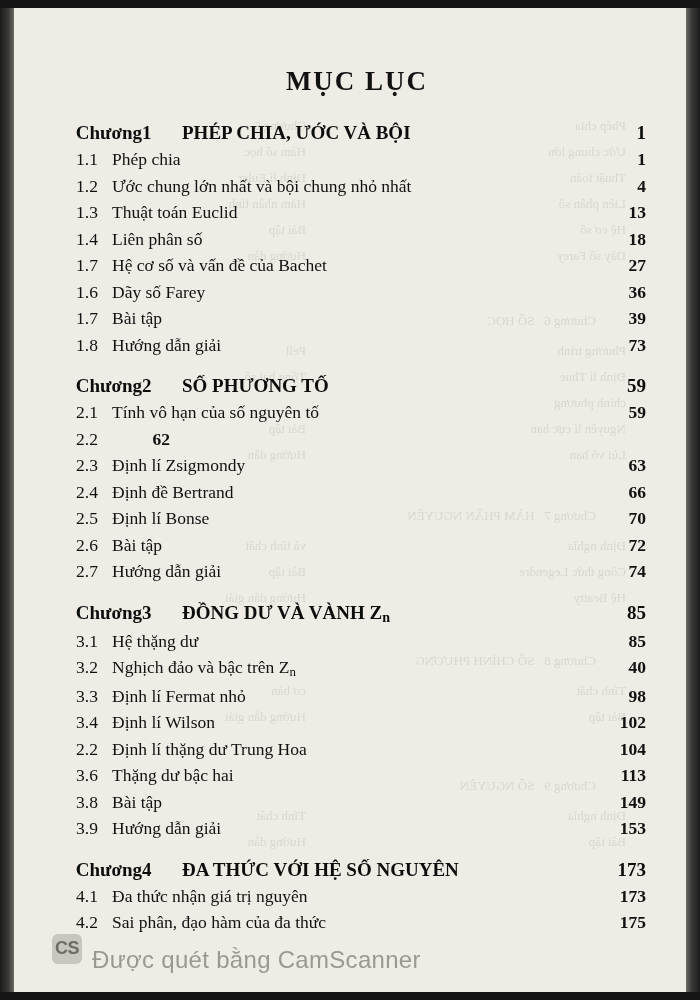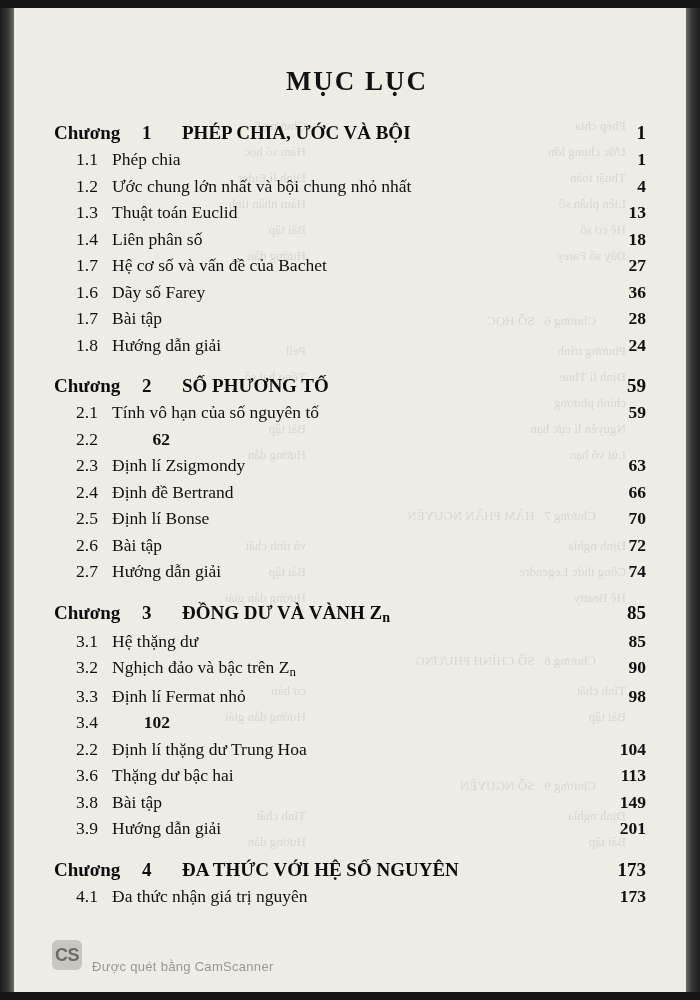--- a/index.html
+++ b/index.html
@@ -89,20 +89,21 @@
   .chapter-row {
     margin-top: 22px;
     margin-bottom: 8px;
     font-weight: bold;
     font-size: 19px;
     color: #0d0d0d;
   }
   .chapter-row .c-word {
     width: 88px;
     flex: none;
+    text-align: right;
   }
   .chapter-row .c-num {
     width: 40px;
     flex: none;
     text-align: left;
   }
   .chapter-row .c-name {
     flex: 1 1 auto;
   }
   .chapter-row .c-page {
@@ -157,21 +158,21 @@
     font-family: "Liberation Sans", sans-serif;
     font-size: 18px;
     font-weight: bold;
     display: flex;
     align-items: center;
     justify-content: center;
     letter-spacing: -0.5px;
   }
   .cs-text {
     font-family: "Liberation Sans", sans-serif;
-    font-size: 13px;
+    font-size: 24px;
     color: #9b9891;
     letter-spacing: 0.3px;
     margin-top: 23px;
   }
 </style>
 </head>
 <body>
 
 <div class="page">
 
@@ -253,26 +254,26 @@
       <span class="s-page">27</span>
     </div>
     <div class="row section-row">
       <span class="s-num">1.6</span>
       <span class="s-name">Dãy số Farey</span>
       <span class="s-page">36</span>
     </div>
     <div class="row section-row">
       <span class="s-num">1.7</span>
       <span class="s-name">Bài tập</span>
-      <span class="s-page">28</span>
+      <span class="s-page">39</span>
     </div>
     <div class="row section-row">
       <span class="s-num">1.8</span>
       <span class="s-name">Hướng dẫn giải</span>
-      <span class="s-page">24</span>
+      <span class="s-page">73</span>
     </div>
 
     <div class="row chapter-row">
       <span class="c-word">Chương</span>
       <span class="c-num">2</span>
       <span class="c-name">SỐ PHƯƠNG TỐ</span>
       <span class="c-page">59</span>
     </div>
     <div class="row section-row">
       <span class="s-num">2.1</span>
@@ -316,63 +317,69 @@
       <span class="c-page">85</span>
     </div>
     <div class="row section-row">
       <span class="s-num">3.1</span>
       <span class="s-name">Hệ thặng dư</span>
       <span class="s-page">85</span>
     </div>
     <div class="row section-row">
       <span class="s-num">3.2</span>
       <span class="s-name"><span>Nghịch đảo và bậc trên </span><span class="zn">Z</span><span class="sub">n</span></span>
-      <span class="s-page">90</span>
+      <span class="s-page">40</span>
     </div>
     <div class="row section-row">
       <span class="s-num">3.3</span>
       <span class="s-name">Định lí Fermat nhỏ</span>
       <span class="s-page">98</span>
     </div>
     <div class="row section-row">
       <span class="s-num">3.4</span>
+      <span class="s-name">Định lí Wilson</span>
       <span class="s-page">102</span>
     </div>
     <div class="row section-row">
       <span class="s-num">2.2</span>
       <span class="s-name">Định lí thặng dư Trung Hoa</span>
       <span class="s-page">104</span>
     </div>
     <div class="row section-row">
       <span class="s-num">3.6</span>
       <span class="s-name">Thặng dư bậc hai</span>
       <span class="s-page">113</span>
     </div>
     <div class="row section-row">
       <span class="s-num">3.8</span>
       <span class="s-name">Bài tập</span>
       <span class="s-page">149</span>
     </div>
     <div class="row section-row">
       <span class="s-num">3.9</span>
       <span class="s-name">Hướng dẫn giải</span>
-      <span class="s-page">201</span>
+      <span class="s-page">153</span>
     </div>
 
     <div class="row chapter-row">
       <span class="c-word">Chương</span>
       <span class="c-num">4</span>
       <span class="c-name">ĐA THỨC VỚI HỆ SỐ NGUYÊN</span>
       <span class="c-page">173</span>
     </div>
     <div class="row section-row">
       <span class="s-num">4.1</span>
       <span class="s-name">Đa thức nhận giá trị nguyên</span>
       <span class="s-page">173</span>
     </div>
+    <div class="row section-row">
+      <span class="s-num">4.2</span>
+      <span class="s-name">Sai phân, đạo hàm của đa thức</span>
+      <span class="s-page">175</span>
+    </div>
 
   </div>
 
   <div class="watermark">
     <div class="cs-badge">CS</div>
     <div class="cs-text">Được quét bằng CamScanner</div>
   </div>
 
 </div>
 

